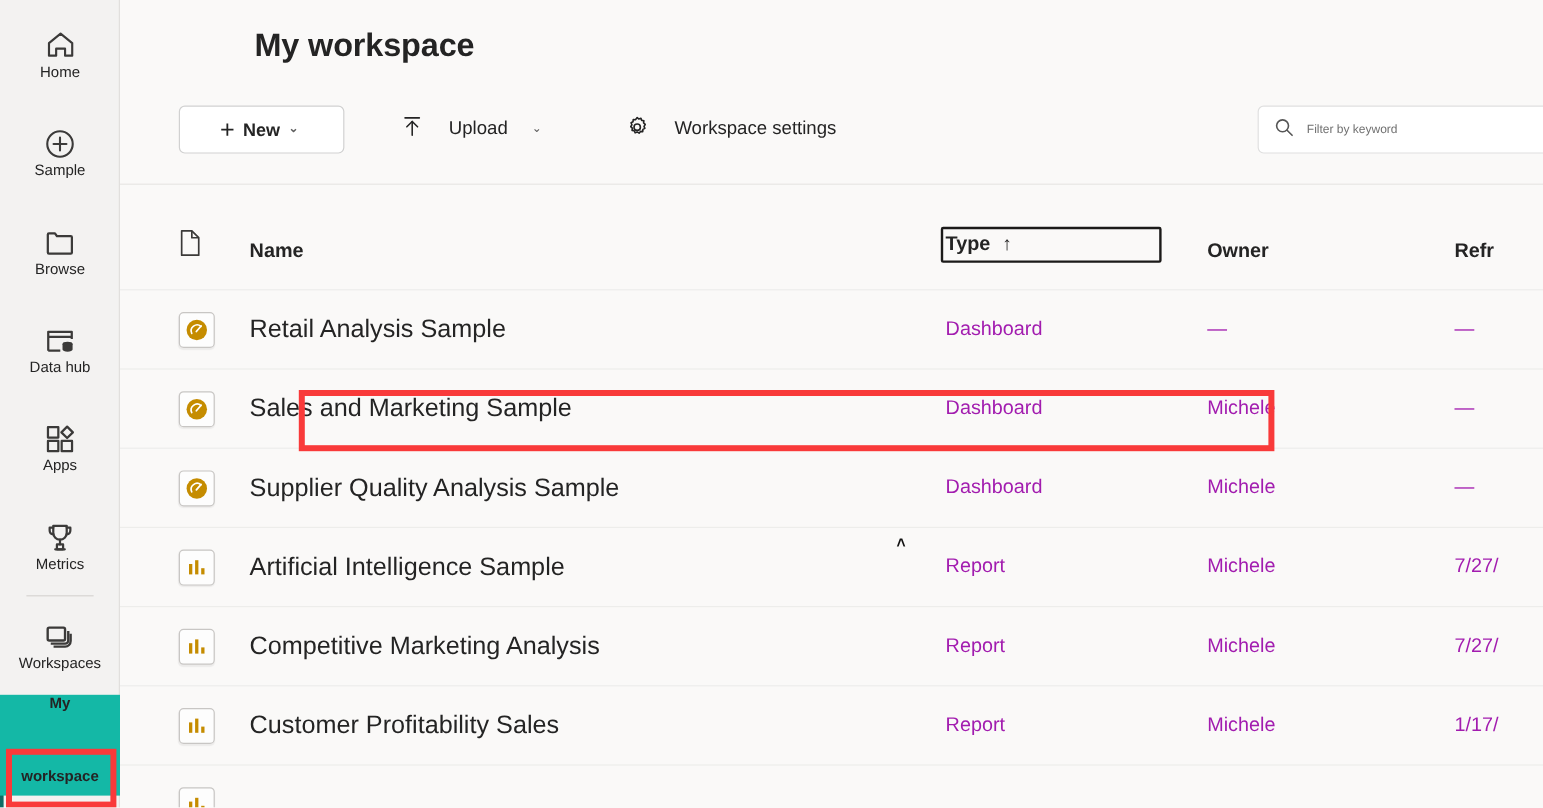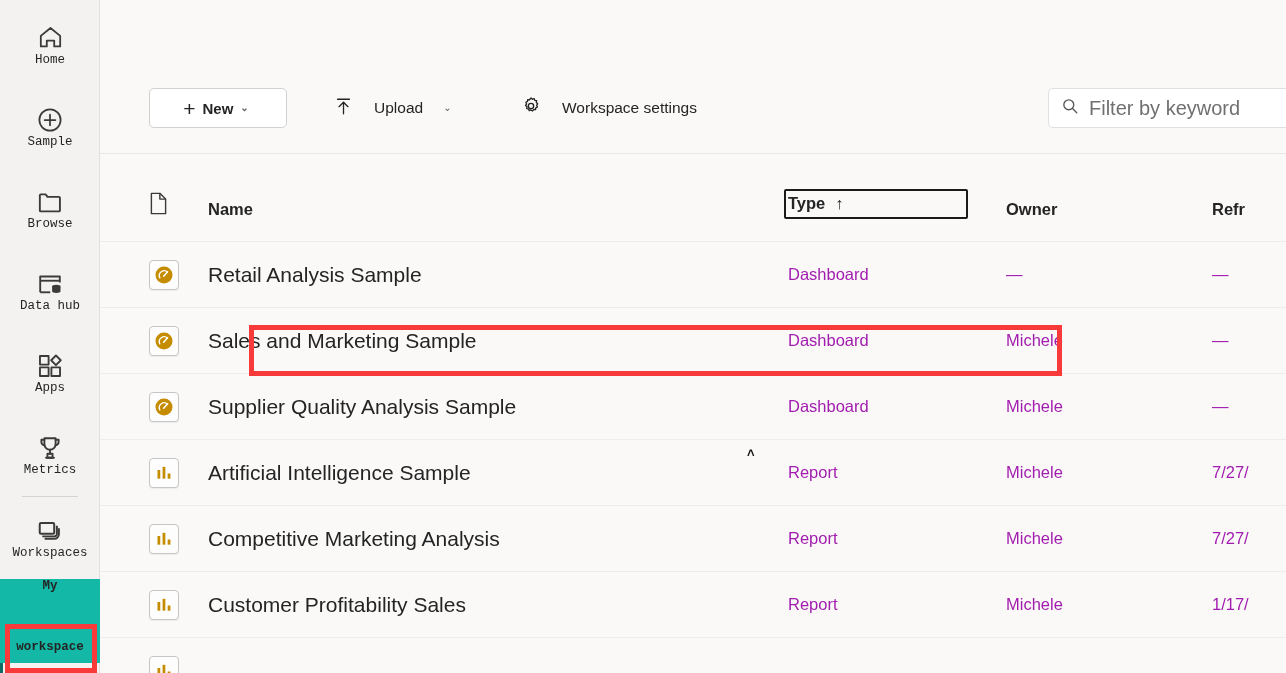--- a/index.html
+++ b/index.html
@@ -25,21 +25,20 @@
     position: relative;
     width: 100px;
     height: 82px;
     display: flex;
     flex-direction: column;
     align-items: center;
     justify-content: center;
     gap: 0;
     cursor: pointer;
     user-select: none;
-    font-family: Liberation Mono, monospace;
   }
   .nav-item .nav-icon {
     width: 30px; height: 30px;
     display: flex; align-items: center; justify-content: center;
     color: #3b3a39;
   }
   .nav-item .nav-label {
     font-size: 12.5px;
     line-height: 15px;
     color: #242424;
@@ -140,21 +139,21 @@
     left: 948px; top: 8px;
     width: 258px; height: 40px;
     background: #ffffff;
     border: 1px solid #e0e0e0;
     border-radius: 5px;
     display: flex; align-items: center; gap: 10px;
     padding: 0 12px;
     cursor: text;
   }
   #filter-box .ph {
-    font-size: 20px;
+    font-size: 10px;
     color: #707070;
     white-space: nowrap;
   }
 
   #toolbar-divider {
     position: absolute;
     left: 0; top: 153px;
     width: 1186px; height: 1px;
     background: #e8e6e4;
   }
@@ -334,20 +333,21 @@
     <div class="nav-item" id="nav-myworkspace">
       <span class="nav-label">My</span>
       <span class="nav-label">workspace</span>
     </div>
 
     <div id="ws-redbox"></div>
   </nav>
 
   <div id="main">
 
+    <h1 id="page-title">My workspace</h1>
 
     <div id="toolbar">
 
       <div id="new-button">
         <span class="plus">+</span>
         <span>New</span>
         <span class="chev">⌄</span>
       </div>
 
       <div class="tbar-cmd" id="upload-cmd">

